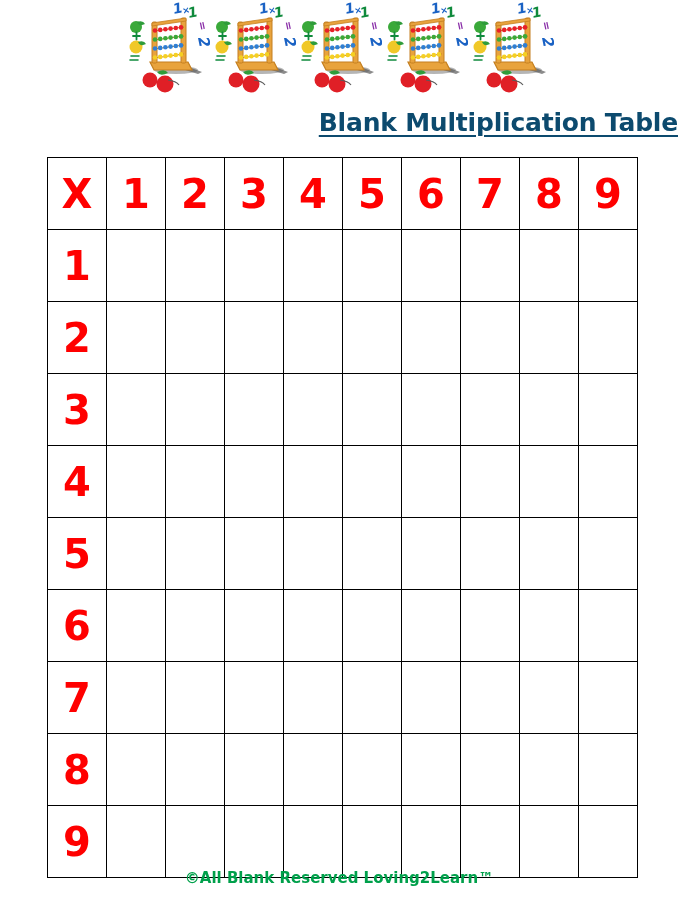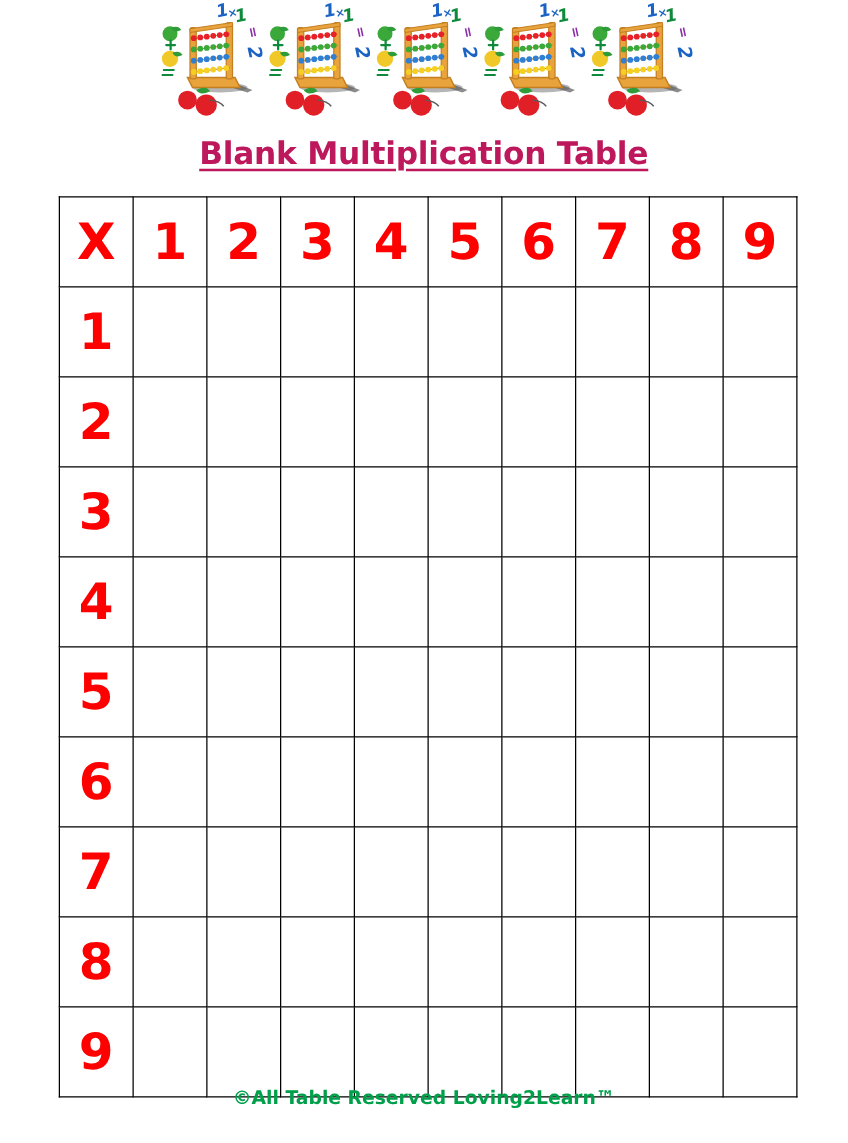--- a/index.html
+++ b/index.html
@@ -39,22 +39,22 @@
     width: 86px;
     height: 95px;
   }
 
   
   #page-title {
     position: absolute;
     left: 0;
     top: 108px;
     width: 678px;
-    text-align: center;
-    color: #be185d;
+    text-align: right;
+    color: #0c4a6e;
     font-family: "DejaVu Sans", sans-serif;
     font-weight: bold;
     font-size: 25px;
     letter-spacing: -0.2px;
     text-decoration: underline;
     text-underline-offset: 4px;
     text-decoration-thickness: 2px;
     white-space: nowrap;
   }
 
@@ -509,13 +509,13 @@
         <td class="blank-cell"></td>
         <td class="blank-cell"></td>
         <td class="blank-cell"></td>
         <td class="blank-cell"></td>
         <td class="blank-cell"></td>
         <td class="blank-cell"></td>
       </tr>
     </tbody>
 </table>
 
-<div id="footer-credit">©All Table Reserved Loving2Learn™</div>
+<div id="footer-credit">©All Blank Reserved Loving2Learn™</div>
 
 </body></html>

